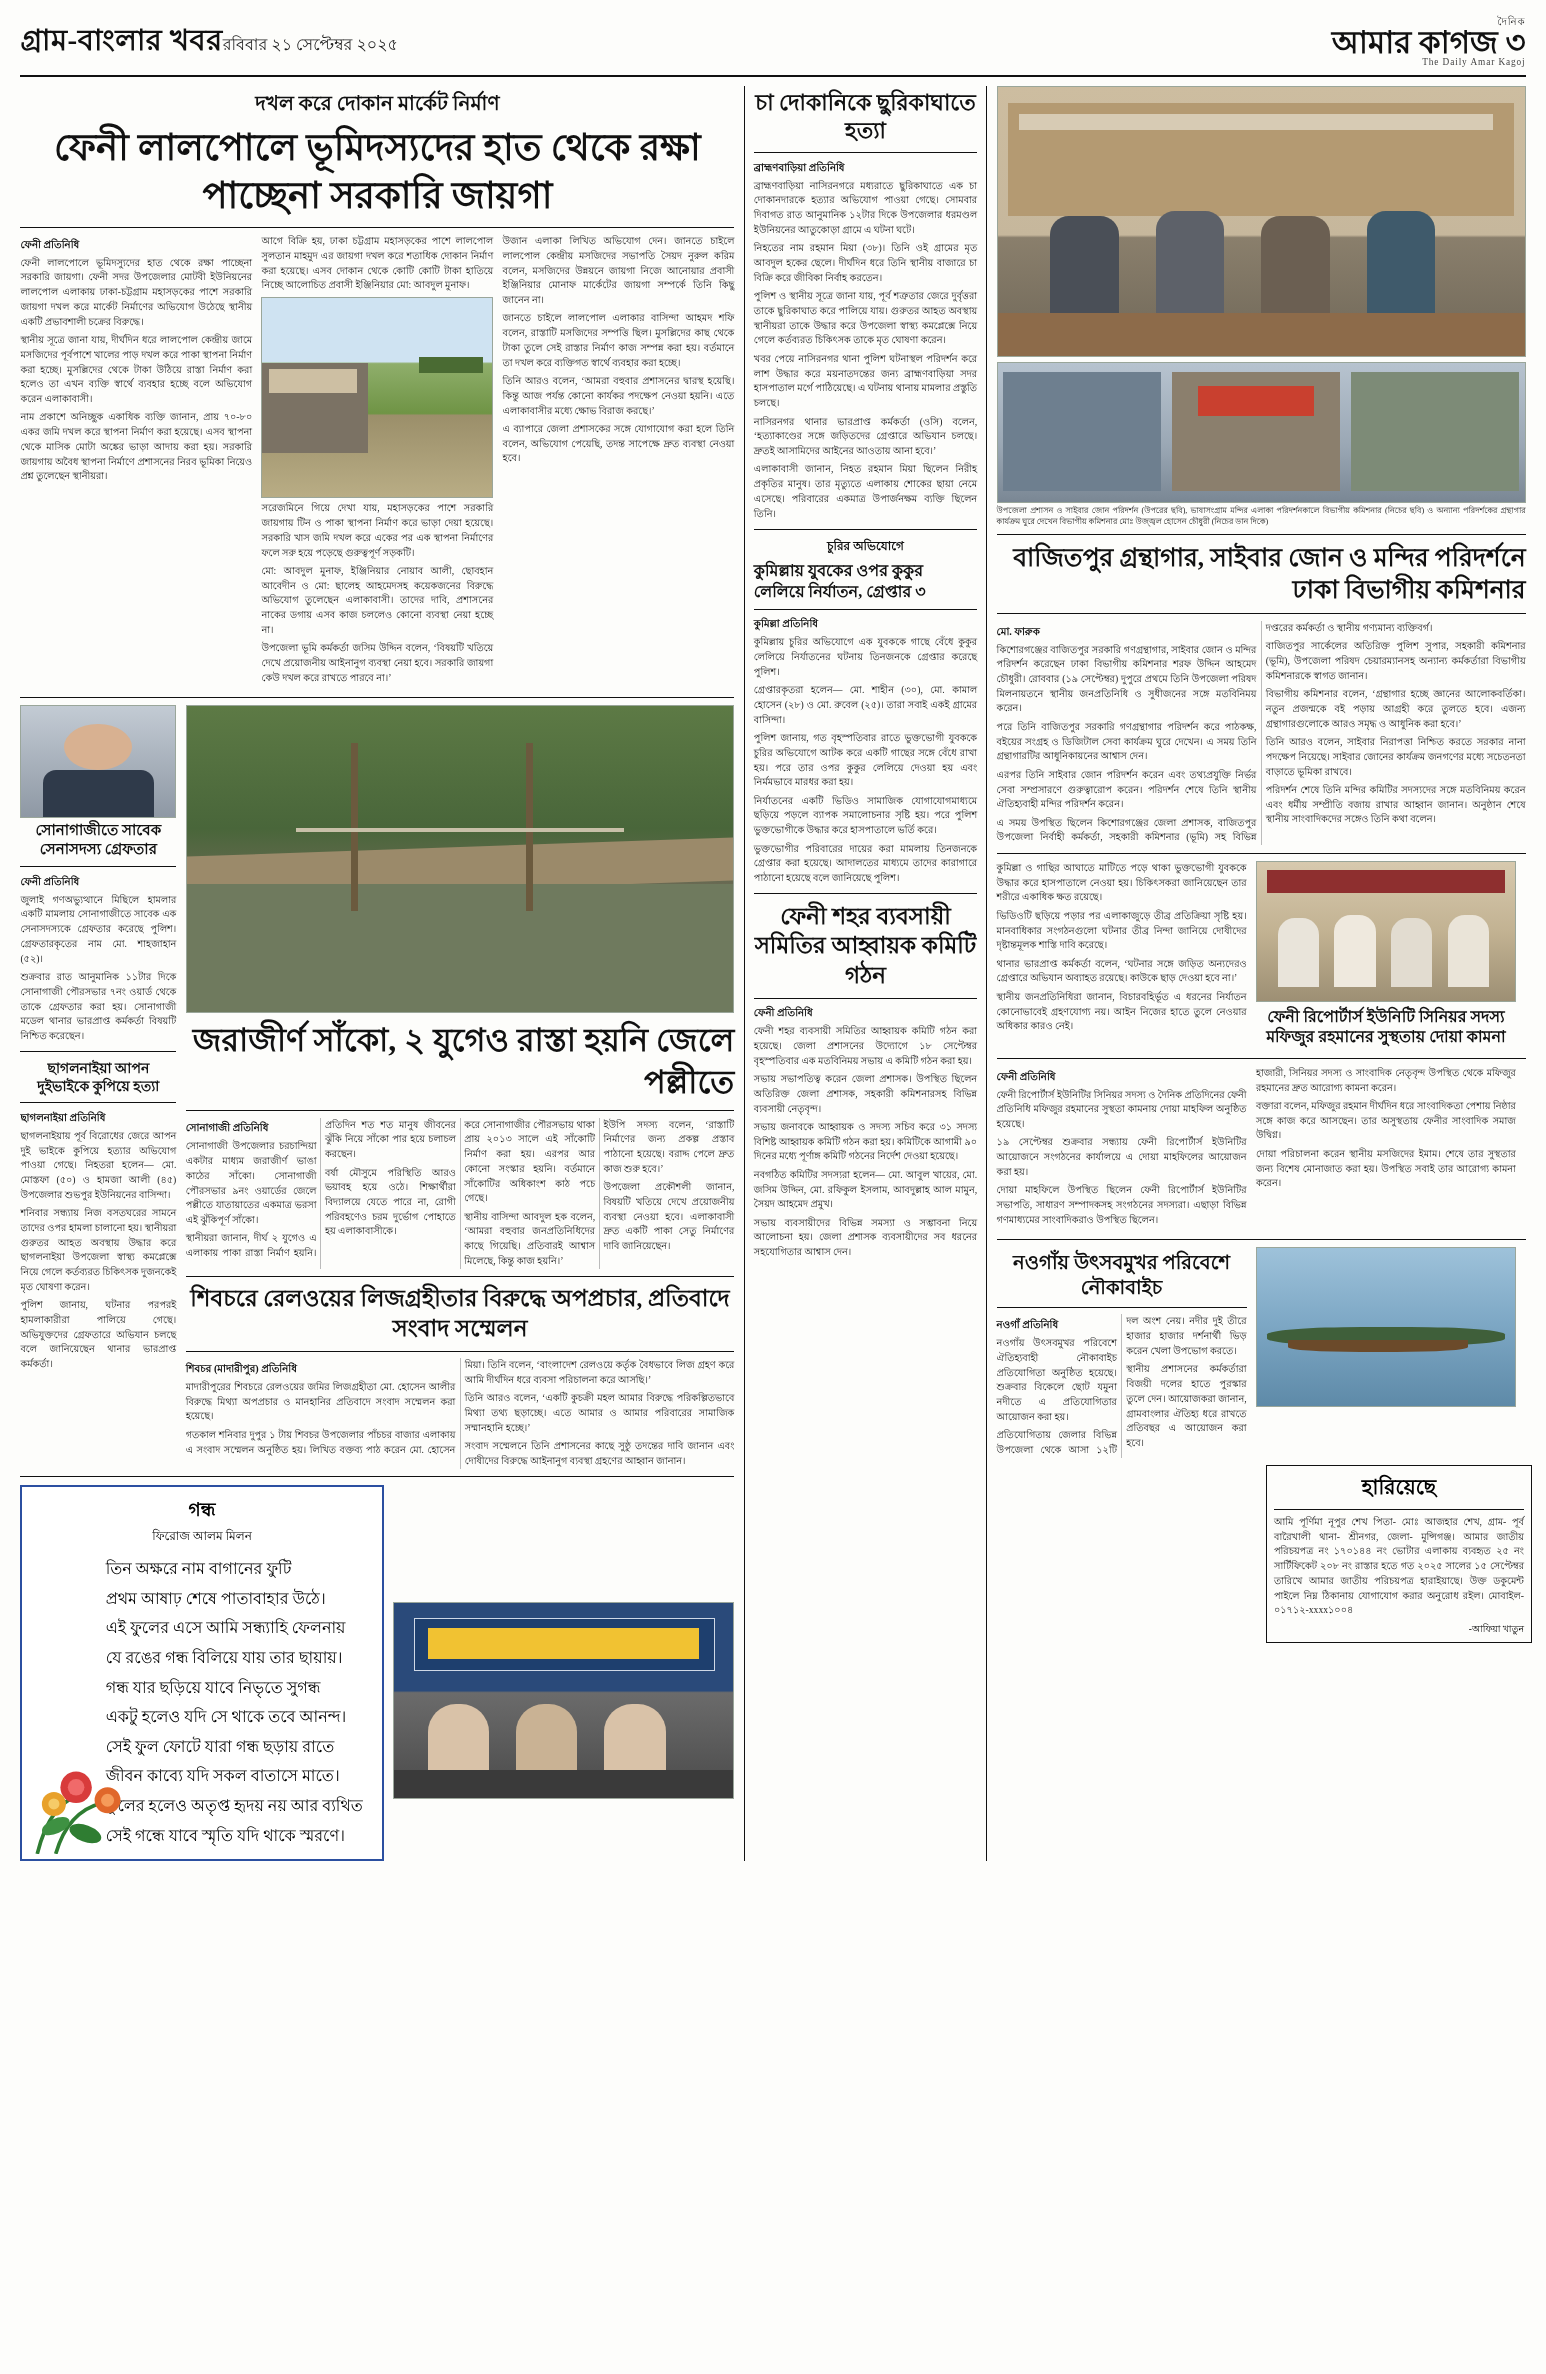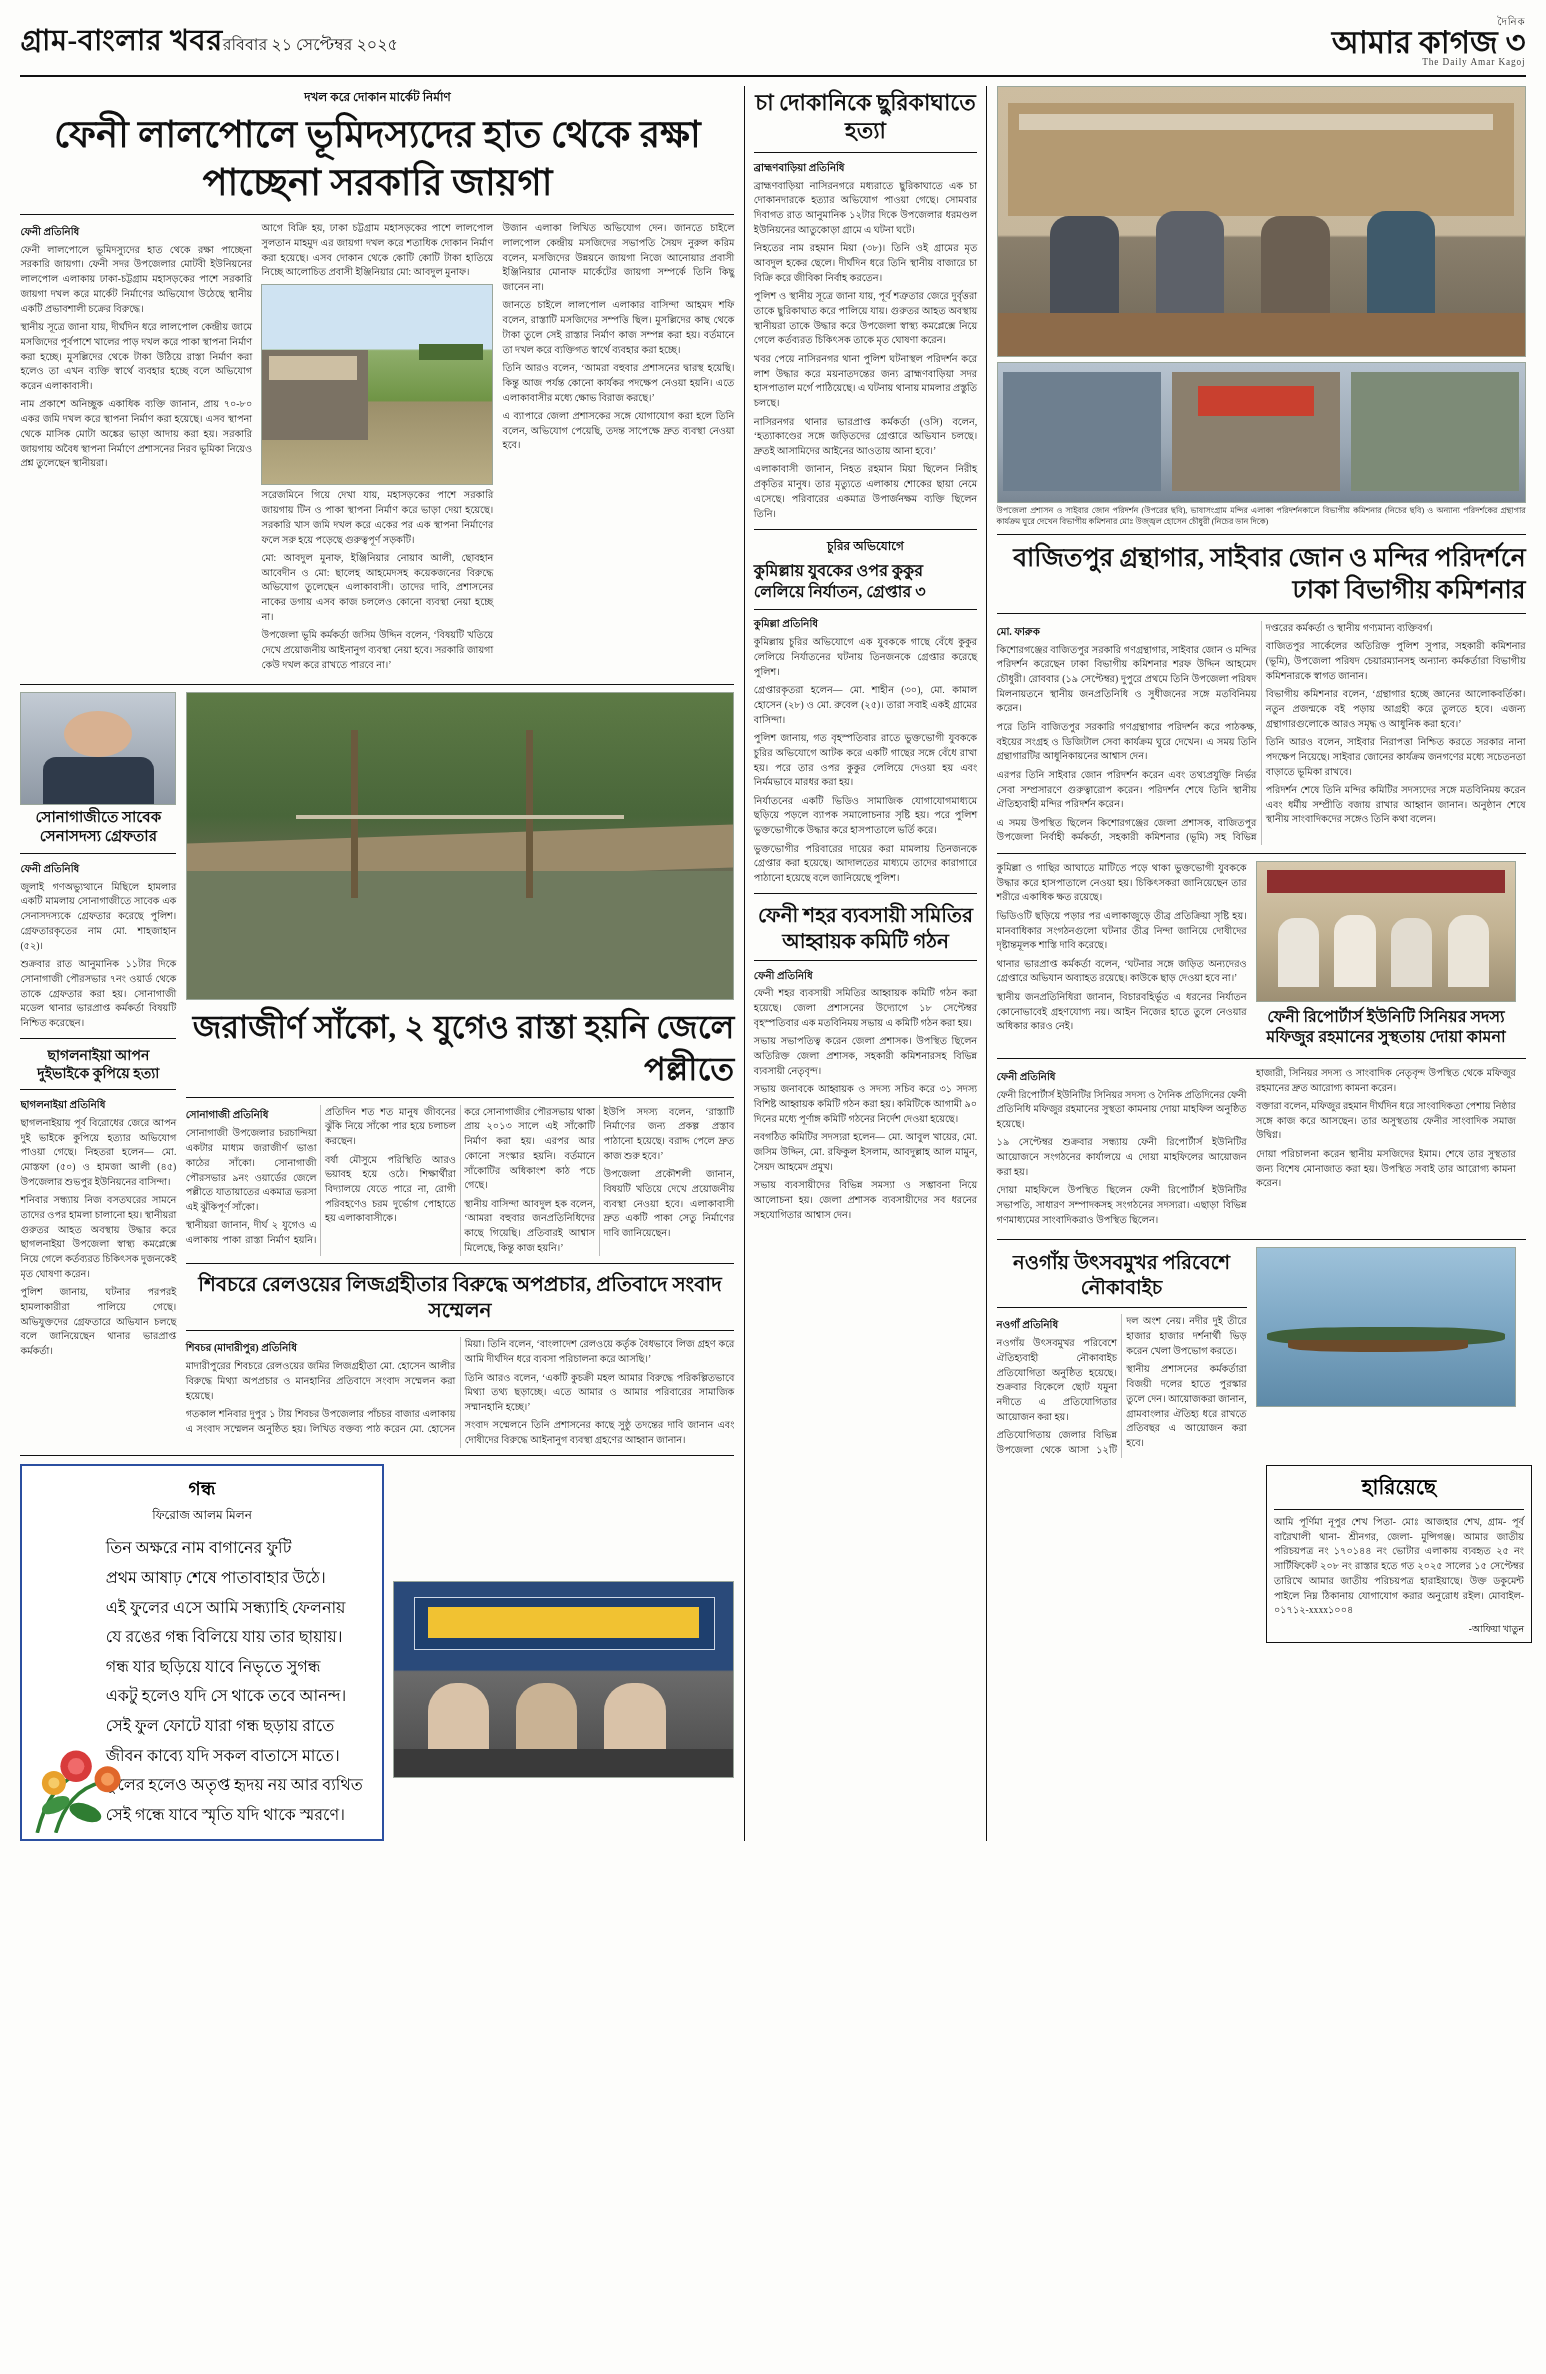--- a/index.html
+++ b/index.html
@@ -20,25 +20,25 @@
   
   .body-grid{display:flex;gap:9.3px;margin-top:9.3px;}
   .col{box-sizing:border-box;}
   .colA{width:714px;}
   .colB{width:232px;}
   .colC{width:529px;}
   .rule-v{width:0.9px;background:#111;}
   hr.thin{border:0;border-top:0.9px solid #111;margin:6.5px 0;}
   hr.thick{border:0;border-top:1.9px solid #111;margin:7.4px 0;}
   
-  .kicker{text-align:center;font-size:12px;font-weight:bold;color:#111;margin:1.9px 0 3.7px;}
+  .kicker{text-align:center;font-size:20px;font-weight:bold;color:#111;margin:1.9px 0 3.7px;}
   .headline-xl{text-align:center;font-size:37px;font-weight:bold;line-height:1.28;color:#111;margin:1.9px 0 7.4px;}
   .headline-l{text-align:right;font-size:27px;font-weight:bold;line-height:1.3;color:#111;margin:3.7px 0 5.6px;}
   .headline-m{text-align:center;font-size:22px;font-weight:bold;line-height:1.3;color:#111;margin:2.8px 0 4.6px;}
-  .headline-s{text-align:center;font-size:20px;font-weight:bold;line-height:1.3;color:#111;margin:2.8px 0 4.6px;}
+  .headline-s{text-align:center;font-size:23px;font-weight:bold;line-height:1.3;color:#111;margin:2.8px 0 4.6px;}
   .headline-xs{text-align:center;font-size:14px;font-weight:bold;line-height:1.3;color:#111;margin:2.8px 0 3.7px;}
   .byline{font-size:10.2px;font-weight:bold;color:#111;margin:2.8px 0 1.9px;}
   .txt{font-size:9.7px;line-height:1.52;text-align:justify;color:#1a1a1a;}
   .txt p{margin:0 0 3.7px;}
   .cap{font-size:8px;line-height:1.35;text-align:justify;color:#222;margin-top:2.8px;}
   .cols2{column-count:2;column-gap:9.3px;column-rule:0.9px solid #bbb;}
   .cols4{column-count:4;column-gap:8.3px;column-rule:0.9px solid #bbb;}
   .photo{background:#cfd6cd;position:relative;overflow:hidden;border:0.9px solid #9aa69a;}
   .photo .ph-in{position:absolute;inset:0;}
   .poem-box{border:2.8px double #2b4fa0;padding:9.3px;position:relative;background:#fff;}

